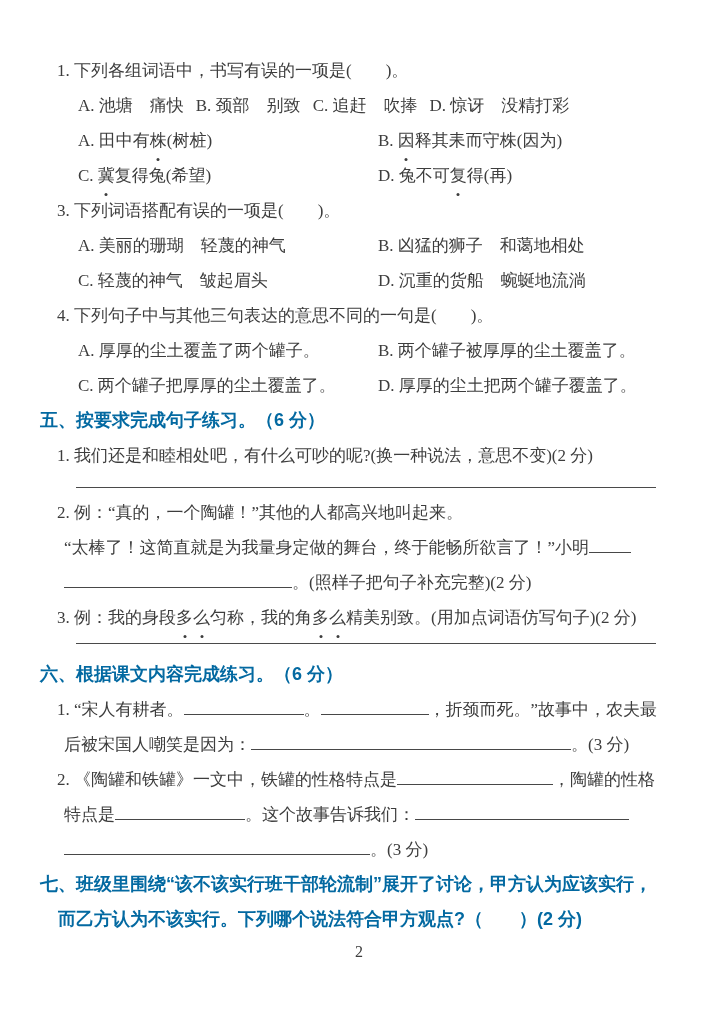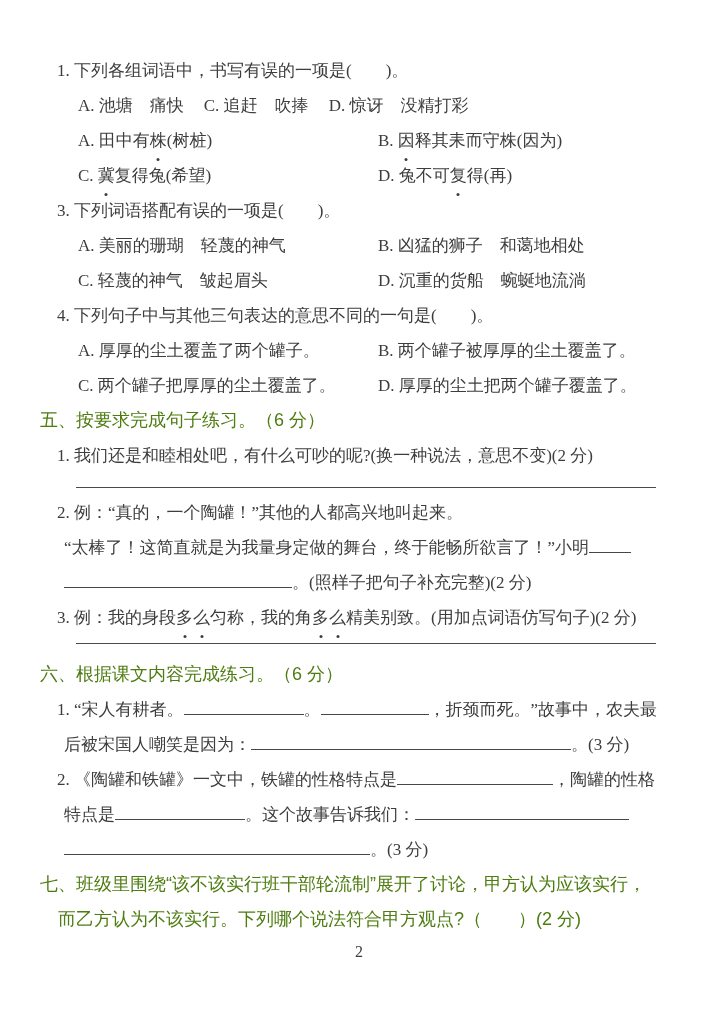--- a/index.html
+++ b/index.html
@@ -10,25 +10,25 @@
     background:#ffffff;
     color:#3d3d3d;
     font-family:"Liberation Serif","DejaVu Serif",serif;
     padding:53px 42px 0 40px;
     overflow:hidden;
     border-radius:10px;
   }
   .ln{line-height:35px;font-size:17px;white-space:nowrap;}
   .q{margin-left:17px;}
   .cont{margin-left:24px;}
-  .opts-row{margin-left:38px;display:flex;column-gap:20px;}
+  .opts-row{margin-left:38px;display:flex;column-gap:12px;}
   .opts-grid{margin-left:38px;display:grid;grid-template-columns:300px 1fr;}
   .sec-h{
     font-family:"Liberation Sans","DejaVu Sans",sans-serif;
-    font-weight:400;font-size:18px;color:#4d7c0f;
+    font-weight:700;font-size:18px;color:#0369a1;
   }
   .sec7-l2{margin-left:18px;}
   .ans-line{margin-left:36px;width:580px;height:14px;border-bottom:1.5px solid #4a4a4a;}
   .ans-line.short{height:8px;}
   .m25{margin-top:7px;}
   .m13{margin-top:13px;}
   .blank{display:inline-block;border-bottom:1px solid #474747;height:14px;}
   .em{position:relative;display:inline-block;}
   .em::after{
     content:"";position:absolute;left:50%;bottom:-3px;width:3px;height:3px;
@@ -37,20 +37,21 @@
   .pagenum{text-align:center;line-height:30px;font-size:16px;color:#3d3d3d;}
 </style>
 </head>
 <body>
 
 <div class="paper">
 
   <div class="ln q">1. 下列各组词语中，书写有误的一项是(　　)。</div>
   <div class="ln opts-row">
     <span>A. 池塘　痛快</span>
+    <span>B. 颈部　别致</span>
     <span>C. 追赶　吹捧</span>
     <span>D. 惊讶　没精打彩</span>
   </div>
 
   <div class="opts-grid">
     <div class="ln">A. 田中有<span class="em">株</span>(树桩)</div>
     <div class="ln">B. <span class="em">因</span>释其耒而守株(因为)</div>
     <div class="ln">C. <span class="em">冀</span>复得兔(希望)</div>
     <div class="ln">D. 兔不可<span class="em">复</span>得(再)</div>
   </div>

